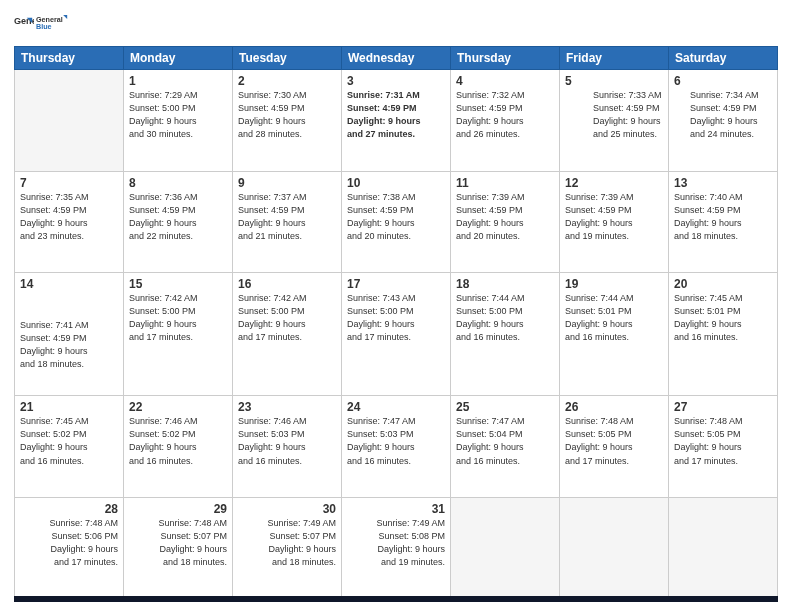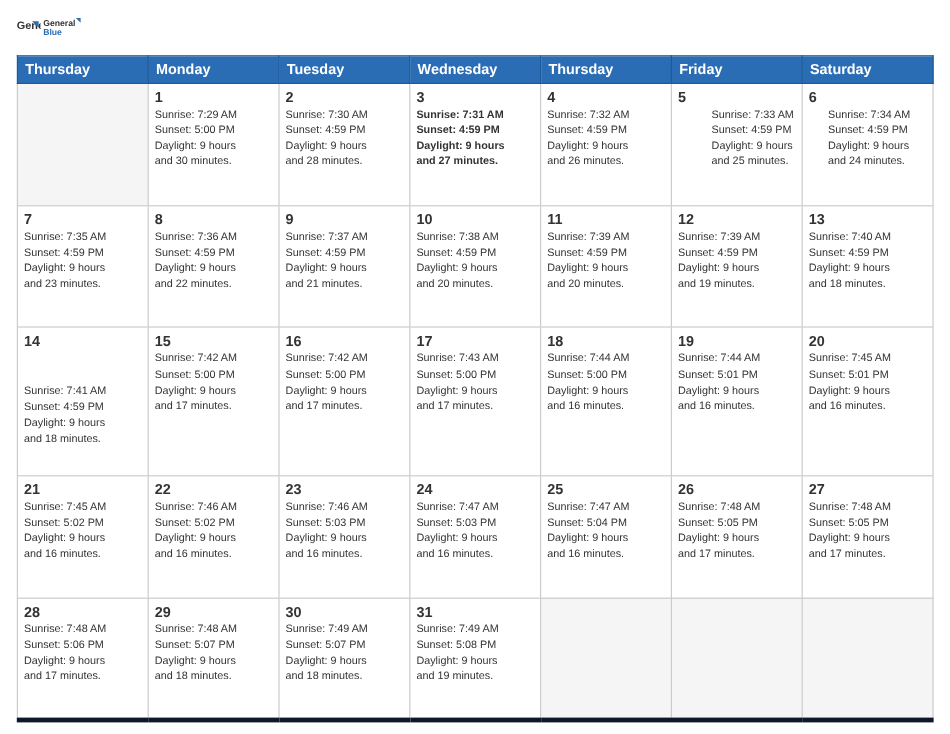--- a/index.html
+++ b/index.html
@@ -78,21 +78,22 @@
       color: #333;
       display: block;
       margin-bottom: 1px;
     }
     .day-info {
       font-size: 9px;
       color: #333;
       line-height: 1.45;
     }
     .last-row td {
-      border-bottom: 4px solid #0f172a;
+      border-bottom: 6px solid #0f172a;
+      text-align: right;
     }
   </style>
 </head>
 <body>
 
 <div class="page">
   <div class="header">
     <div class="logo">
       <svg class="logo-icon" viewBox="0 0 22 22">
         <text x="0" y="11" font-size="10" font-weight="bold" fill="#333">General</text>

